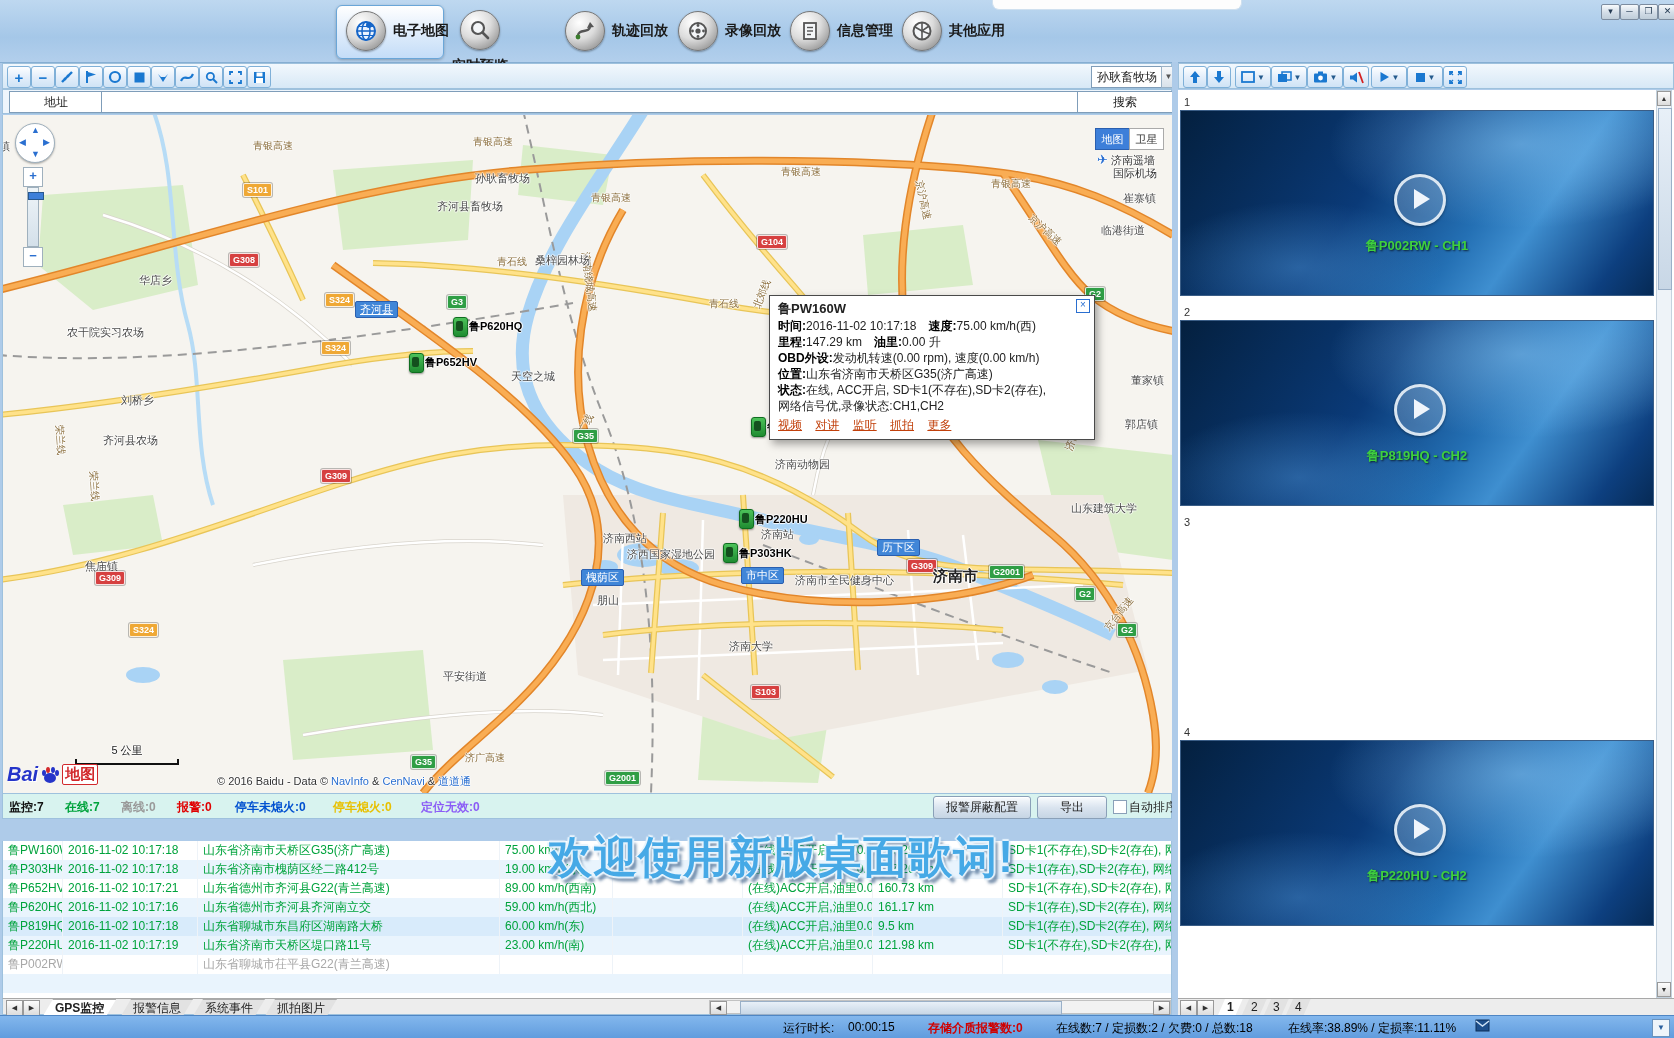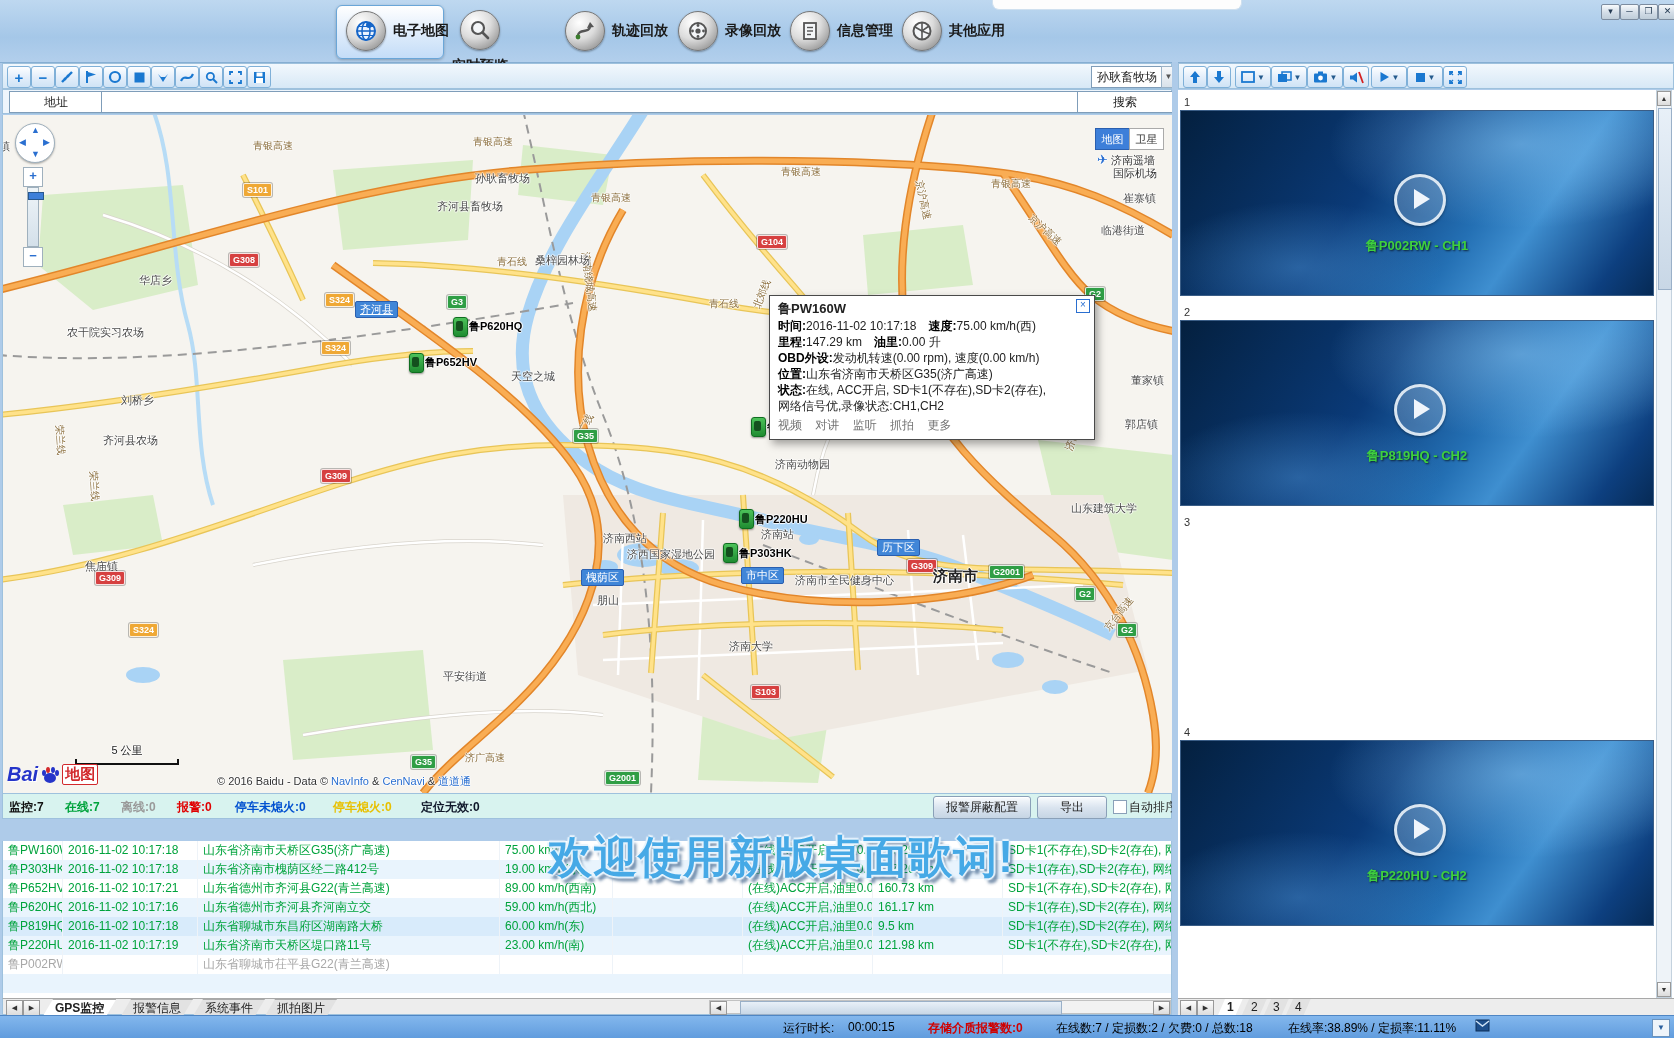--- a/index.html
+++ b/index.html
@@ -84,21 +84,21 @@
     text-shadow:1px 0 1px #fff,-1px 0 1px #fff,0 1px 1px #fff,0 -1px 1px #fff;}
   .copyr a{color:#2a6fd0;text-decoration:none;}
   
   .popup{position:absolute;left:766px;top:180px;width:308px;background:#fff;border:1px solid #4a4a4a;
     box-shadow:3px 4px 8px rgba(0,0,0,.35);padding:5px 8px 6px;font-size:12px;line-height:16px;z-index:30;}
   .popup b{color:#000;}
   .pclose{position:absolute;right:4px;top:3px;width:12px;height:12px;border:1px solid #2a6fd0;color:#2a6fd0;
     font-size:10px;line-height:10px;text-align:center;cursor:pointer;}
   .ptitle{font-weight:bold;font-size:13px;margin-bottom:1px;}
   .plinks{margin-top:3px;}
-  .plinks span{color:#737373;margin-right:10px;cursor:pointer;}
+  .plinks span{color:#c2410c;margin-right:10px;cursor:pointer;text-decoration:underline;}
   
   .cyan{position:absolute;left:2px;top:793px;width:1170px;height:26px;background:#d8f3ef;border:1px solid #9ec1dd;box-sizing:border-box;}
   .citem{position:absolute;top:5px;font-size:12px;font-weight:bold;white-space:nowrap;}
   .btn3d{position:absolute;top:2px;height:21px;border:1px solid #8aa0b8;border-radius:3px;
     background:linear-gradient(#fafcfe,#dae4ef 50%,#c6d5e4);box-shadow:inset 0 1px 0 #fff;
     font-size:12px;text-align:center;cursor:pointer;color:#222;display:flex;align-items:center;justify-content:center;}
   .chk{position:absolute;width:12px;height:12px;background:#fff;border:1px solid #8aa0b8;top:6px;cursor:pointer;}
   
   .thead{position:absolute;left:2px;top:819px;width:1170px;height:22px;
     background:linear-gradient(#fbfdfe,#dde9f5);border:1px solid #9ec1dd;box-sizing:border-box;display:flex;}
@@ -593,21 +593,21 @@
     </div>
   </div>
 
   <div class="cyan">
     <span class="citem" style="left:6px;color:#111111;"><span>监控:</span><span>7</span></span>
     <span class="citem" style="left:62px;color:#00a33c;"><span>在线:</span><span>7</span></span>
     <span class="citem" style="left:118px;color:#9a9a9a;"><span>离线:</span><span>0</span></span>
     <span class="citem" style="left:174px;color:#e00000;"><span>报警:</span><span>0</span></span>
     <span class="citem" style="left:232px;color:#0050d0;"><span>停车未熄火:</span><span>0</span></span>
     <span class="citem" style="left:330px;color:#e8c000;"><span>停车熄火:</span><span>0</span></span>
-    <span class="citem" style="left:418px;color:#0f172a;"><span>定位无效:</span><span>0</span></span>
+    <span class="citem" style="left:418px;color:#8b5cf6;"><span>定位无效:</span><span>0</span></span>
     <div class="btn3d" style="left:930px;width:96px;">报警屏蔽配置</div>
     <div class="btn3d" style="left:1034px;width:68px;">导出</div>
     <div class="chk" style="left:1110px;"></div>
     <span class="citem" style="left:1126px;font-weight:normal;">自动排序</span>
   </div>
 
   <div class="tbody">
     <div class="tr">
       <div class="td" style="width:60px;">鲁PW160W</div>
         <div class="td" style="width:135px;">2016-11-02 10:17:18</div>

